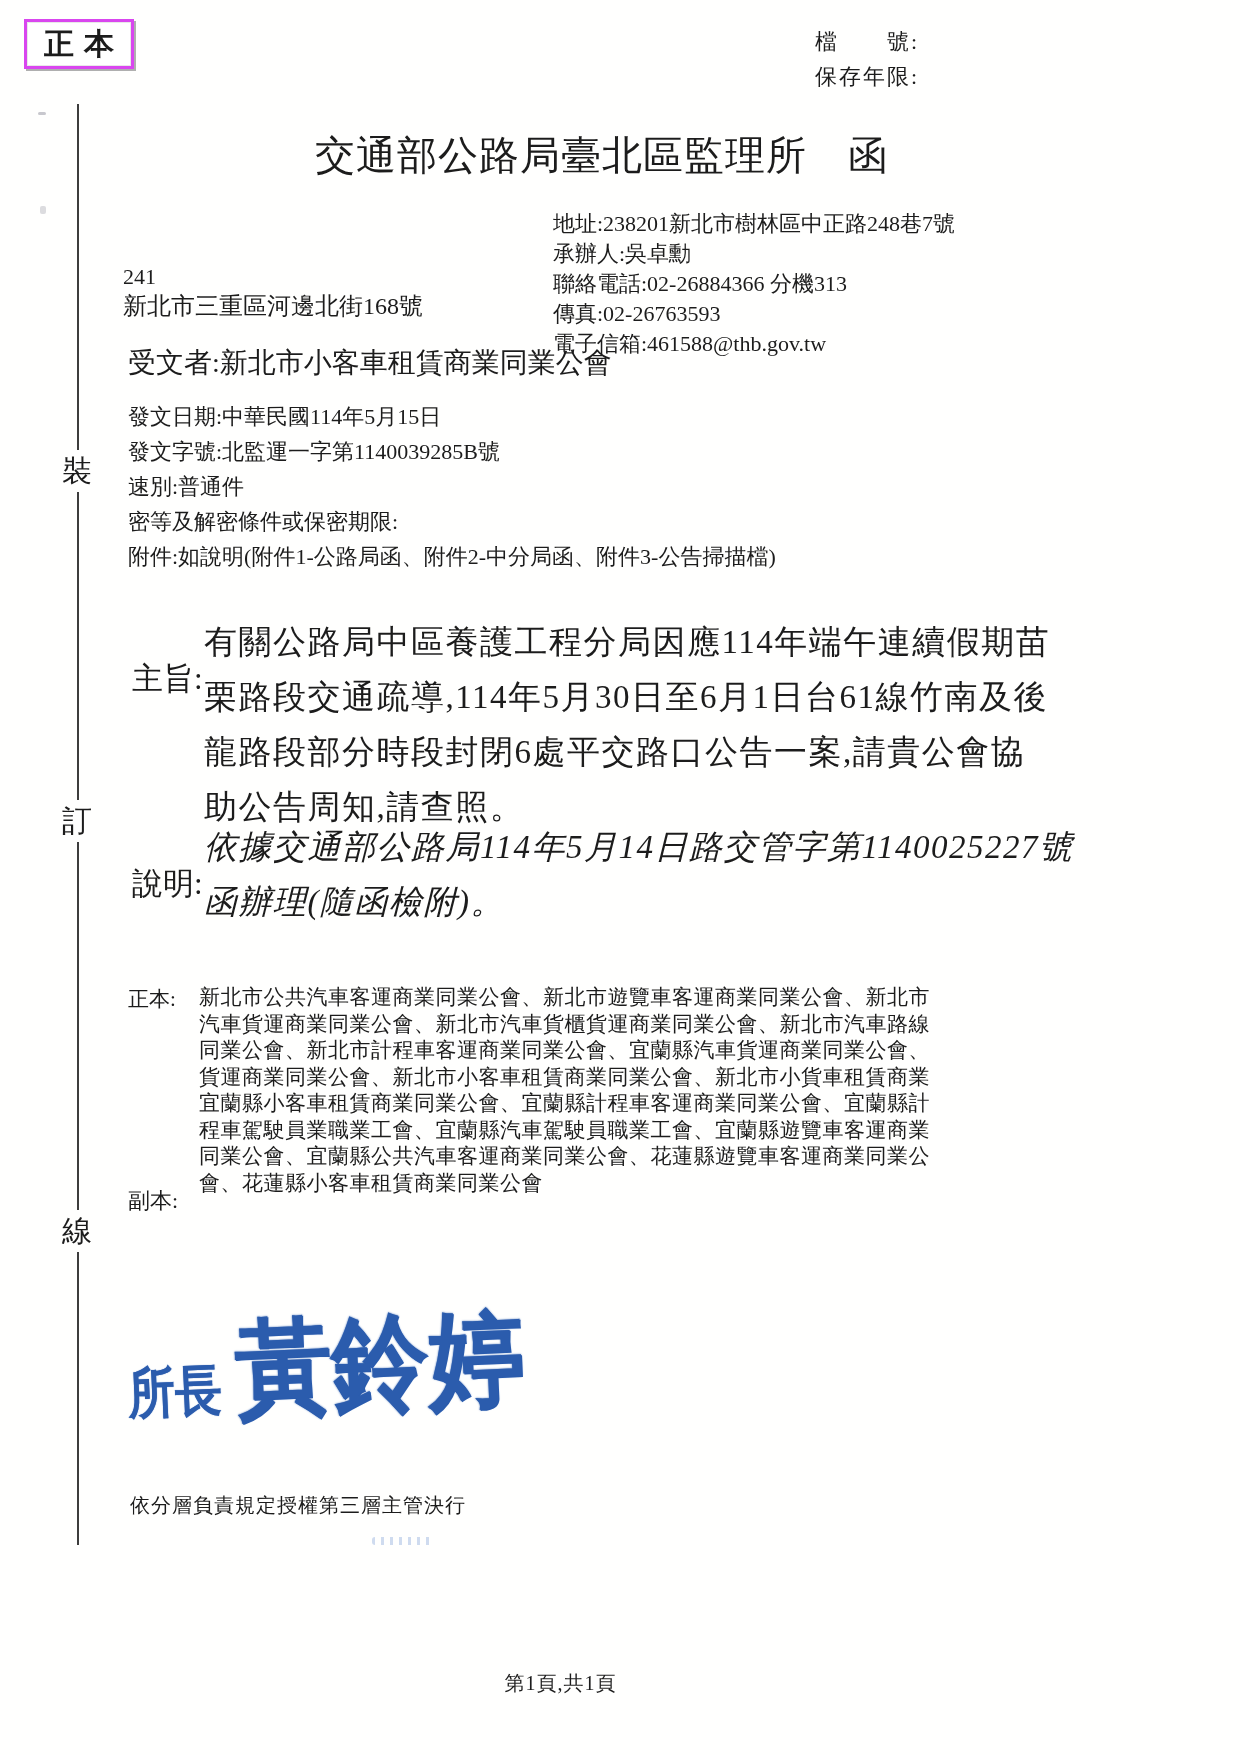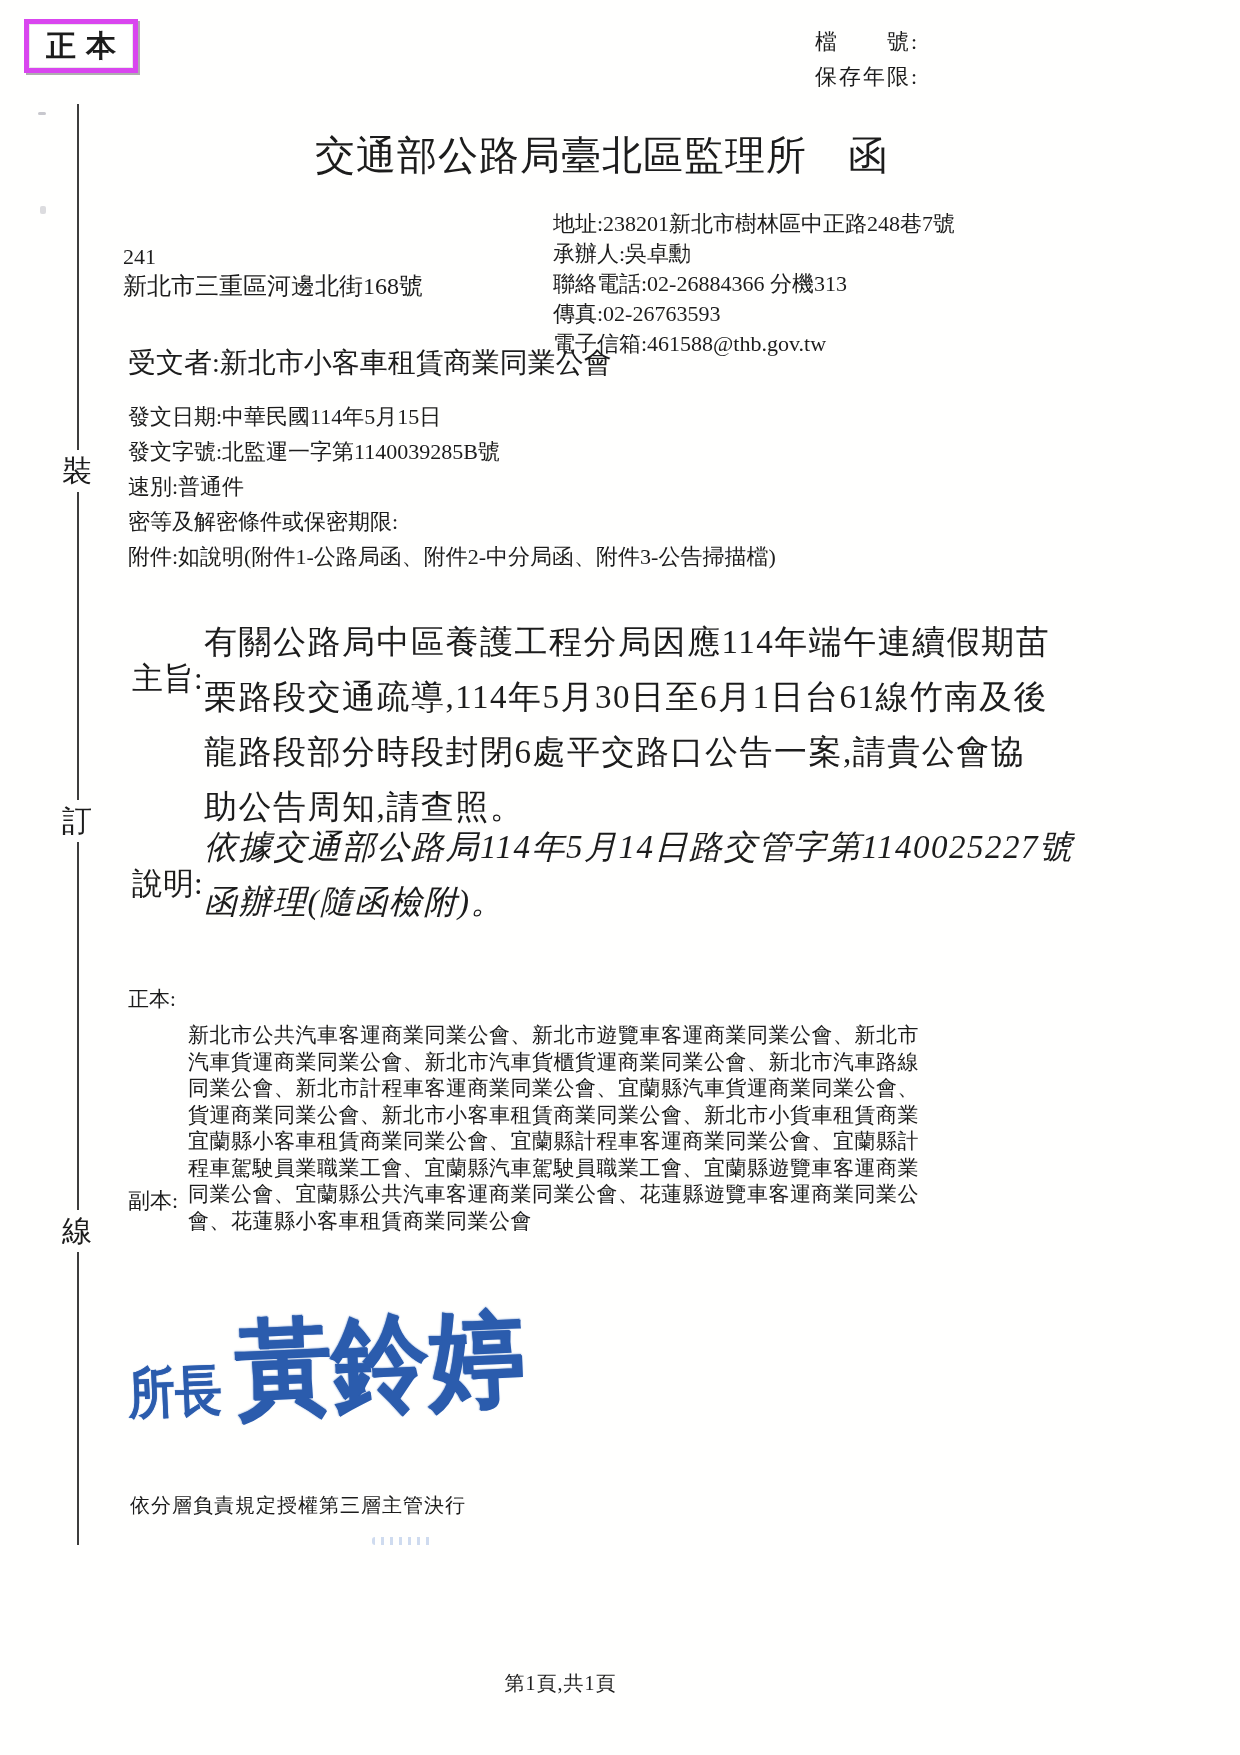--- a/index.html
+++ b/index.html
@@ -3,55 +3,55 @@
 <meta charset="utf-8">
 <style>
   html,body{margin:0;padding:0;background:#ffffff;}
   .page{
     position:relative;width:1240px;height:1755px;background:#fffffe;
     font-family:"Liberation Serif","DejaVu Serif",serif;color:#1c1c1c;overflow:hidden;
   }
   
   .stamp-box{
     position:absolute;left:24px;top:19px;width:104px;height:44px;
-    border:5px solid #d946ef;box-shadow:2px 2px 0 rgba(110,110,110,.55), inset 0 0 0 1px #e8e8e8;
+    border:3px solid #d946ef;box-shadow:2px 2px 0 rgba(110,110,110,.55), inset 0 0 0 1px #e8e8e8;
     display:flex;align-items:center;justify-content:center;background:#fff;
   }
   .stamp-box span{font-size:30px;font-weight:bold;letter-spacing:10px;text-indent:10px;}
   
   .file-labels{position:absolute;left:815px;top:24px;font-size:22px;line-height:35px;letter-spacing:2px;}
   
   .doc-title{position:absolute;left:315px;top:128px;font-size:40px;letter-spacing:1px;white-space:nowrap;}
   
   .binding-line{position:absolute;left:77px;top:104px;width:2px;height:1441px;background:#3d3d3d;}
   .binding-char{position:absolute;left:57px;width:40px;text-align:center;font-size:30px;background:#fffffe;padding:5px 0;line-height:32px;}
   .bc-0{top:450px;} .bc-1{top:800px;} .bc-2{top:1210px;}
   .speck{position:absolute;background:#9a9aa6;border-radius:2px;opacity:.55;}
   .speck-1{left:38px;top:112px;width:8px;height:3px;}
   .speck-2{left:40px;top:206px;width:6px;height:8px;opacity:.35;}
   
   .addr-block{position:absolute;left:123px;top:243px;}
-  .addr-postal{font-size:22px;line-height:28px;}
+  .addr-postal{font-size:22px;line-height:28px;margin-top:20px;}
   .addr-street{font-size:24px;line-height:30px;}
   
   .contact-block{position:absolute;left:553px;top:209px;font-size:22px;line-height:30px;white-space:nowrap;}
   
   .recipient-line{position:absolute;left:128px;top:344px;font-size:28px;white-space:nowrap;}
   
   .meta-block{position:absolute;left:128px;top:399px;font-size:22px;line-height:35px;white-space:nowrap;}
   
   .para-label{position:absolute;font-size:31px;white-space:nowrap;margin-top:36px;}
   .subject-label{left:132px;top:622px;}
   .desc-label{left:132px;top:827px;}
   .para-body{position:absolute;left:204px;font-size:33px;line-height:55px;letter-spacing:1.5px;white-space:nowrap;}
   .subject-body{top:615px;}
   .desc-body{top:820px;font-style:italic;}
   
   .dist-label{position:absolute;left:128px;top:985px;font-size:21px;white-space:nowrap;}
-  .dist-body{position:absolute;left:188px;top:984px;font-size:21px;line-height:26.5px;letter-spacing:0.5px;white-space:nowrap;margin-top:38px;}
+  .dist-body{position:absolute;left:199px;top:984px;font-size:21px;line-height:26.5px;letter-spacing:0.5px;white-space:nowrap;}
   .cc-label{position:absolute;left:128px;top:1186px;font-size:22px;white-space:nowrap;}
   
   .signature{position:absolute;left:128px;top:1295px;width:480px;height:180px;transform:rotate(-2.5deg);color:#2b5cad;}
   .sig-title{position:absolute;left:0;top:52px;font-size:55px;font-weight:900;transform:scaleX(.85);transform-origin:left;white-space:nowrap;text-shadow:0 0 1px #2b5cad;}
   .sig-name{position:absolute;left:108px;top:0;font-size:105px;font-weight:900;transform:scaleX(.92);transform-origin:left;white-space:nowrap;text-shadow:0 0 2px #2b5cad,1px 1px 0 #2b5cad;}
   .ink-smudge{position:absolute;left:372px;top:1537px;width:60px;height:8px;border-radius:3px;opacity:.5;
     background:repeating-linear-gradient(90deg, rgba(80,125,200,.55) 0 3px, rgba(80,125,200,0) 3px 9px);}
   
   .auth-note{position:absolute;left:130px;top:1492px;font-size:20px;letter-spacing:1px;white-space:nowrap;}
   

